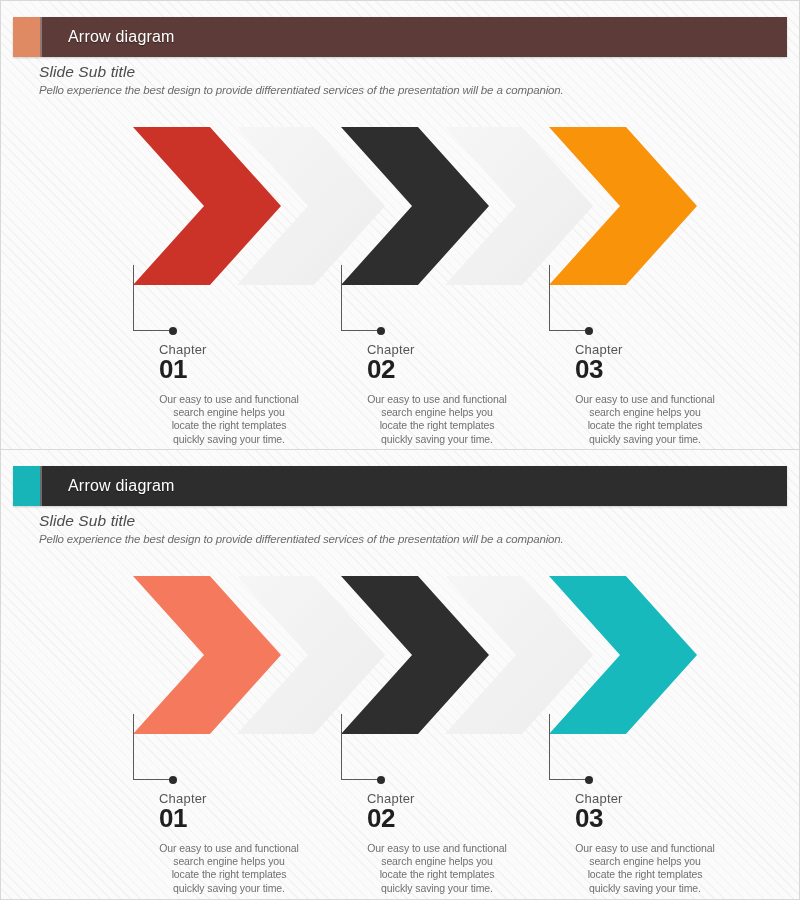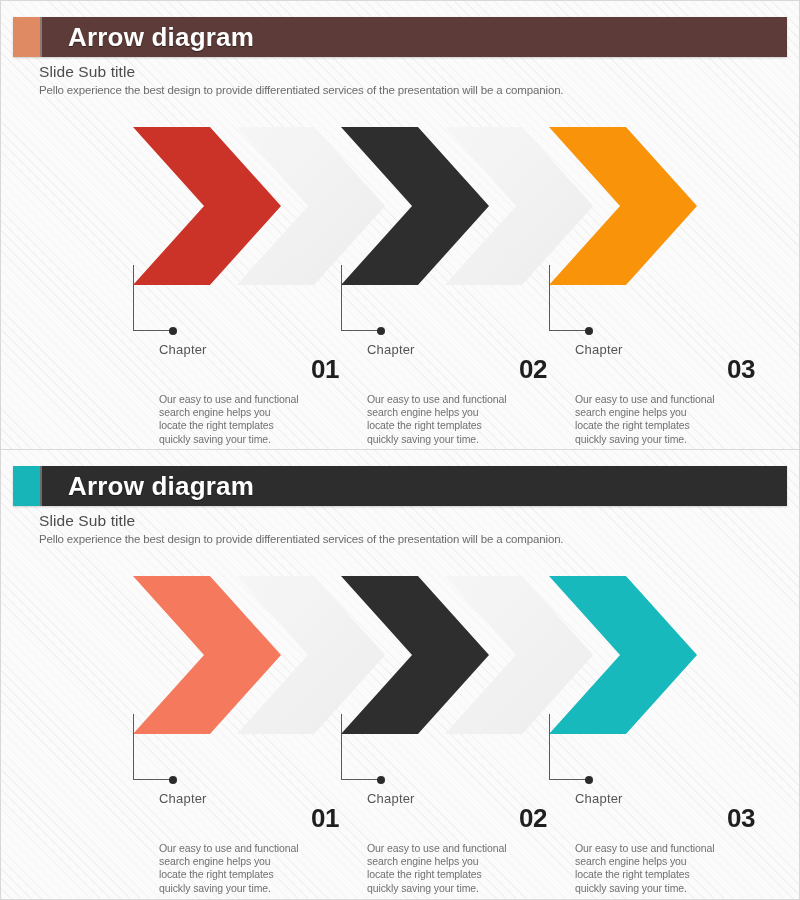--- a/index.html
+++ b/index.html
@@ -63,33 +63,34 @@
 
   .header-main {
     flex: 1 1 auto;
     display: flex;
     align-items: center;
     padding-left: 26px;
     border-left: 2px solid rgba(255,255,255,0.30);
   }
 
   .header-title {
-    font-size: 26px;
-    font-weight: bold;
+    font-size: 16px;
+    font-weight: normal;
     color: #ffffff;
     letter-spacing: 0.2px;
     text-shadow: 0 1px 1px rgba(0,0,0,0.45);
   }
 
   
   .subtitle-block {
     position: absolute;
     left: 38px;
     top: 62px;
     width: 700px;
+    font-style: italic;
   }
 
   .subtitle {
     font-size: 15.5px;
     color: #4c4c4c;
     font-weight: normal;
     letter-spacing: .1px;
     margin-bottom: 3px;
   }
 
@@ -160,30 +161,30 @@
     line-height: 1.1;
   }
 
   .chapter-num {
     font-size: 26px;
     font-weight: bold;
     color: #1f1f1f;
     line-height: 1.05;
     letter-spacing: -.5px;
     margin-top: -1px;
-    text-align: right;
   }
 
   .chapter-desc {
     margin-top: 9px;
     font-size: 10.5px;
     line-height: 1.28;
     color: #707070;
     width: 140px;
     letter-spacing: -.1px;
+    text-align: center;
   }
 </style>
 </head>
 <body>
 
 <div class="page">
 
   <section class="slide slide-1">
 
     <div class="header-bar">

